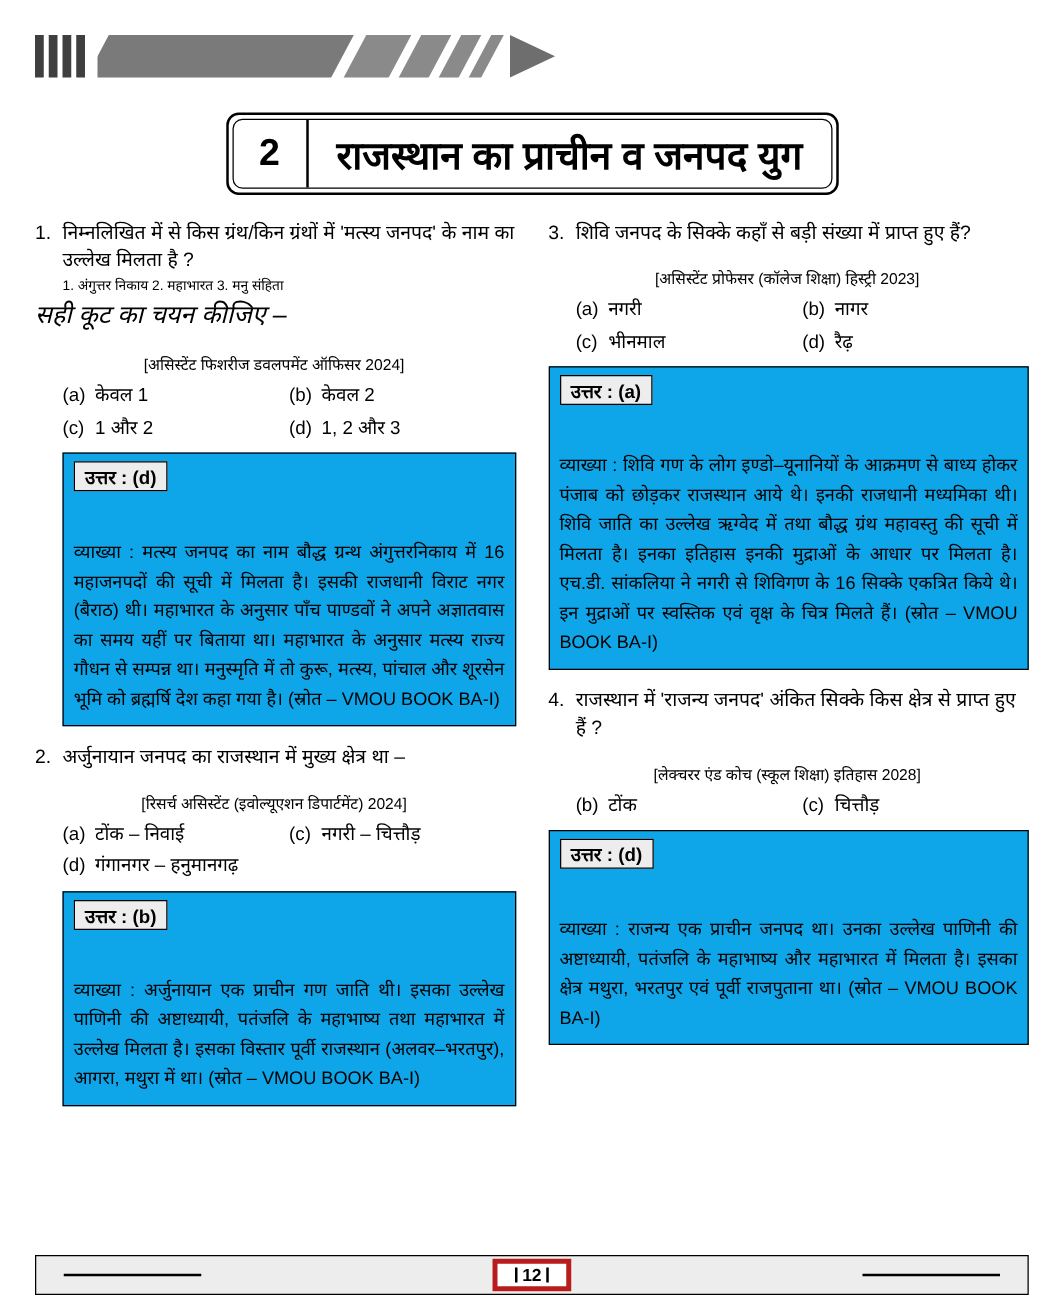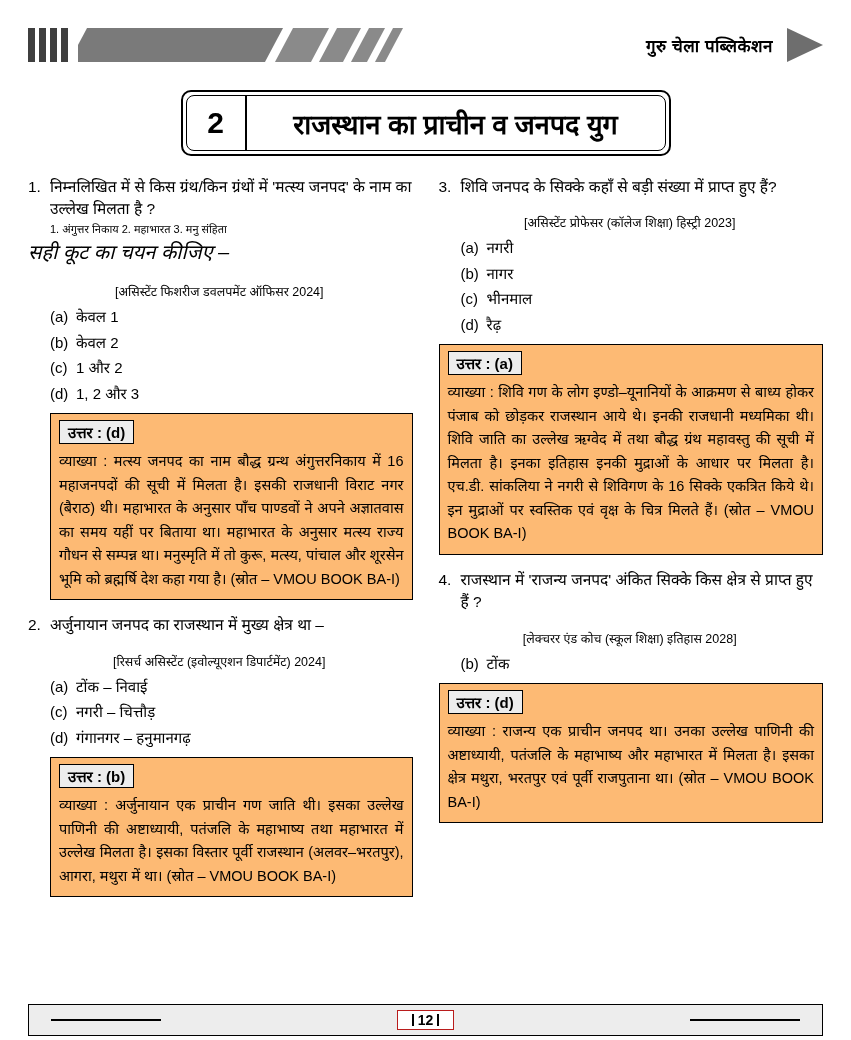--- a/index.html
+++ b/index.html
@@ -103,21 +103,21 @@
     justify-content: center;
     font-size: 30px;
     font-weight: bold;
     border-right: 2px solid #000;
   }
   .chapter-title {
     flex: 1;
     display: flex;
     align-items: center;
     justify-content: center;
-    font-size: 27px;
+    font-size: 31px;
     font-weight: bold;
   }
 
   
   .columns {
     display: flex;
     gap: 26px;
     margin: 20px 28px 0 28px;
   }
   .col {
@@ -148,53 +148,53 @@
     padding-right: 2px;
   }
 
   .options {
     padding-left: 22px;
     margin-top: 4px;
     display: flex;
     flex-wrap: wrap;
     font-size: 15px;
     line-height: 1.7;
-    flex-direction: column;
   }
   .opt {
     width: 50%;
     box-sizing: border-box;
     padding-right: 4px;
   }
   .opt .lbl { display: inline-block; min-width: 26px; }
 
   
   .ansbox {
     border: 1px solid #000;
-    background: #fdba74;
+    background: #0ea5e9;
     margin-top: 7px;
     margin-left: 22px;
     padding: 6px 8px 8px 8px;
     box-sizing: border-box;
   }
   .ansbox.full { margin-left: 0; }
   .ans-line {
     font-size: 15px;
     font-weight: bold;
     border: 1px solid #000;
     background: #ededed;
     display: inline-block;
     padding: 1px 8px;
     margin-bottom: 6px;
   }
   .expl {
     font-size: 14.5px;
     line-height: 1.62;
     text-align: justify;
     text-justify: inter-word;
+    margin-top: 32px;
   }
 
   
   .footer {
     position: absolute;
     left: 28px;
     right: 28px;
     bottom: 18px;
     height: 30px;
     border: 1px solid #000;
@@ -205,21 +205,21 @@
   }
   .footer .rule {
     position: absolute;
     height: 2px;
     background: #000;
     top: 14px;
   }
   .footer .rule.l { left: 22px; width: 110px; }
   .footer .rule.r { right: 22px; width: 110px; }
   .pagenum {
-    border: 1px solid #b91c1c;
+    border: 4px solid #b91c1c;
     background: #fff;
     padding: 1px 10px;
     font-size: 14px;
     font-weight: bold;
     position: relative;
     z-index: 2;
   }
   .pagenum .bar {
     display: inline-block;
     width: 2px;
@@ -241,21 +241,20 @@
         <span></span>
         <span></span>
     </div>
     <div class="slant-block">
       <div class="sl s1"></div>
       <div class="sl s2"></div>
       <div class="sl s3"></div>
       <div class="sl s4"></div>
       <div class="sl s5"></div>
     </div>
-    <div class="brand">गुरु चेला पब्लिकेशन</div>
     <div class="arrow-right"></div>
   </div>
 
   <div class="chapter-wrap">
     <div class="chapter-box">
       <div class="chapter-inner">
         <div class="chapter-num">2</div>
         <div class="chapter-title">राजस्थान का प्राचीन व जनपद युग</div>
       </div>
     </div>
@@ -325,20 +324,21 @@
       </div>
 
       <div class="qblock">
         <div class="qhead">
           <div class="qnum">4.</div>
           <div class="qtext">राजस्थान में 'राजन्य जनपद' अंकित सिक्के किस क्षेत्र से प्राप्त हुए हैं ?</div>
         </div>
         <div class="source">[लेक्चरर एंड कोच (स्कूल शिक्षा) इतिहास 2028]</div>
         <div class="options">
           <div class="opt"><span class="lbl">(b)</span><span>टोंक</span></div>
+          <div class="opt"><span class="lbl">(c)</span><span>चित्तौड़</span></div>
         </div>
         <div class="ansbox full">
           <div class="ans-line">उत्तर : (d)</div>
           <div class="expl">व्याख्या : राजन्य एक प्राचीन जनपद था। उनका उल्लेख पाणिनी की अष्टाध्यायी, पतंजलि के महाभाष्य और महाभारत में मिलता है। इसका क्षेत्र मथुरा, भरतपुर एवं पूर्वी राजपुताना था। (स्रोत – VMOU BOOK BA-I)</div>
         </div>
       </div>
 
     </div>
   </div>
 

